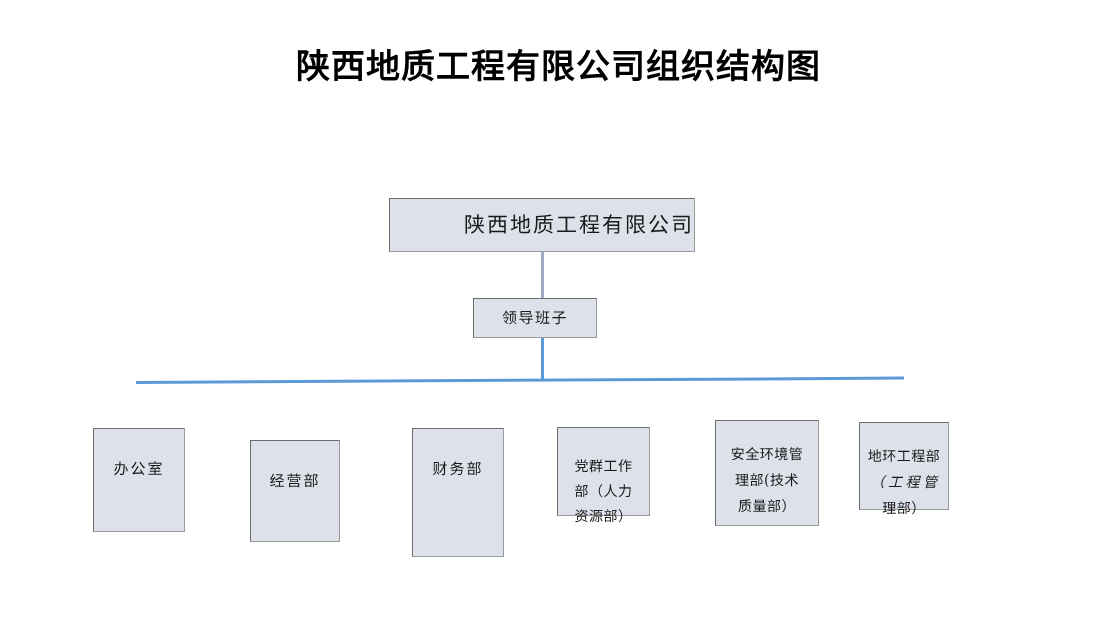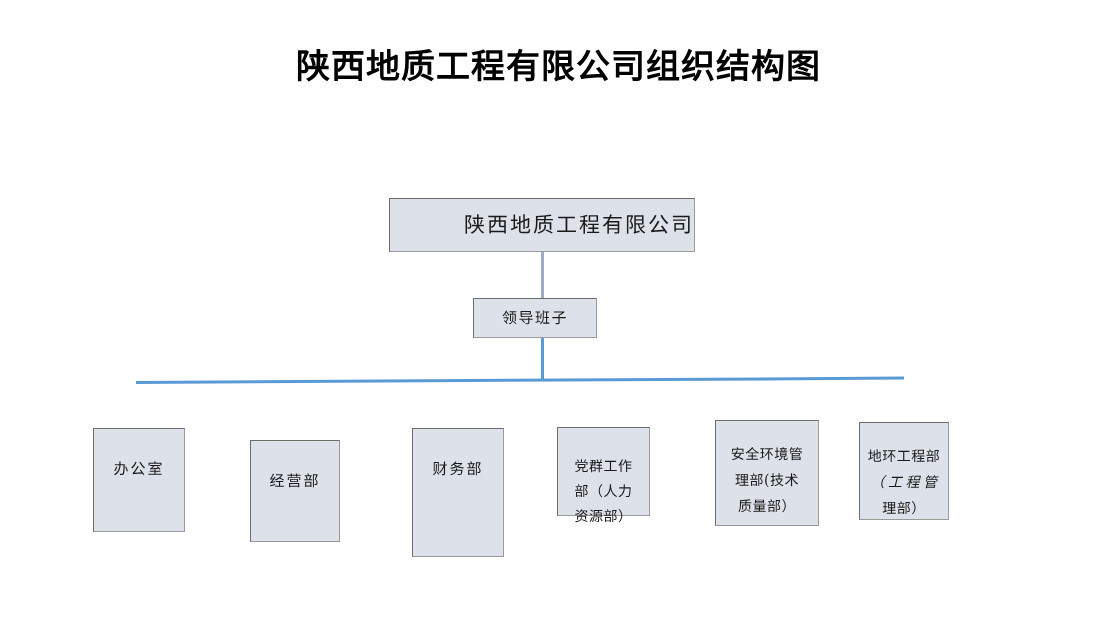--- a/index.html
+++ b/index.html
@@ -160,21 +160,21 @@
   </div>
 
   <div class="node node-dept triple high" style="left:715px; top:420px; width:104px; height:106px;">
     <span class="dept-text">
       <span class="dept-line">安全环境管</span>
       <span class="dept-line">理部(技术</span>
       <span class="dept-line">质量部）</span>
     </span>
   </div>
 
-  <div class="node node-dept triple high" style="left:859px; top:422px; width:90px; height:98px;">
+  <div class="node node-dept triple high" style="left:859px; top:422px; width:90px; height:88px;">
     <span class="dept-text">
       <span class="dept-line">地环工程部</span>
       <span class="dept-line justified">（工程管</span>
       <span class="dept-line">理部）</span>
     </span>
   </div>
 
 </div>
 
 </body></html>

